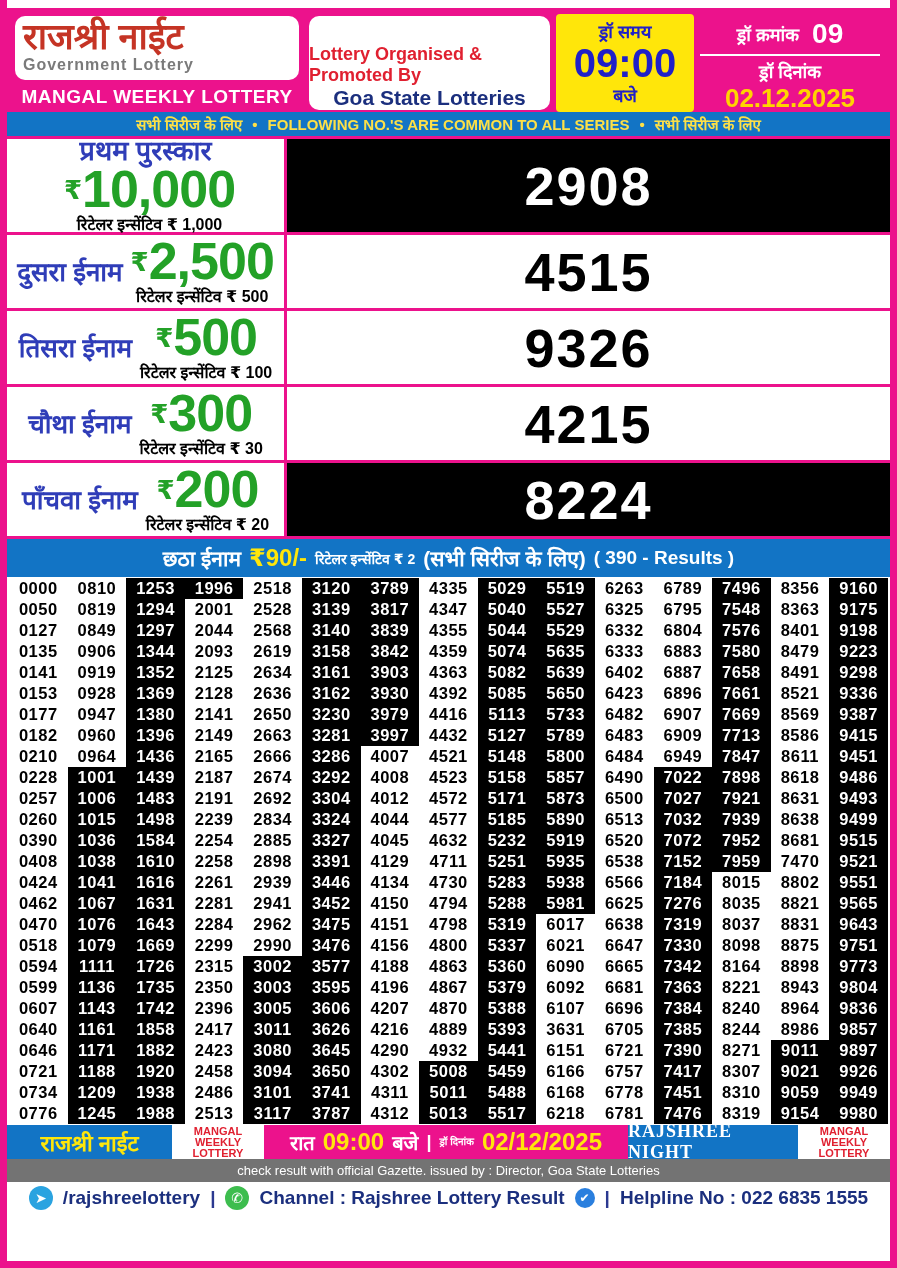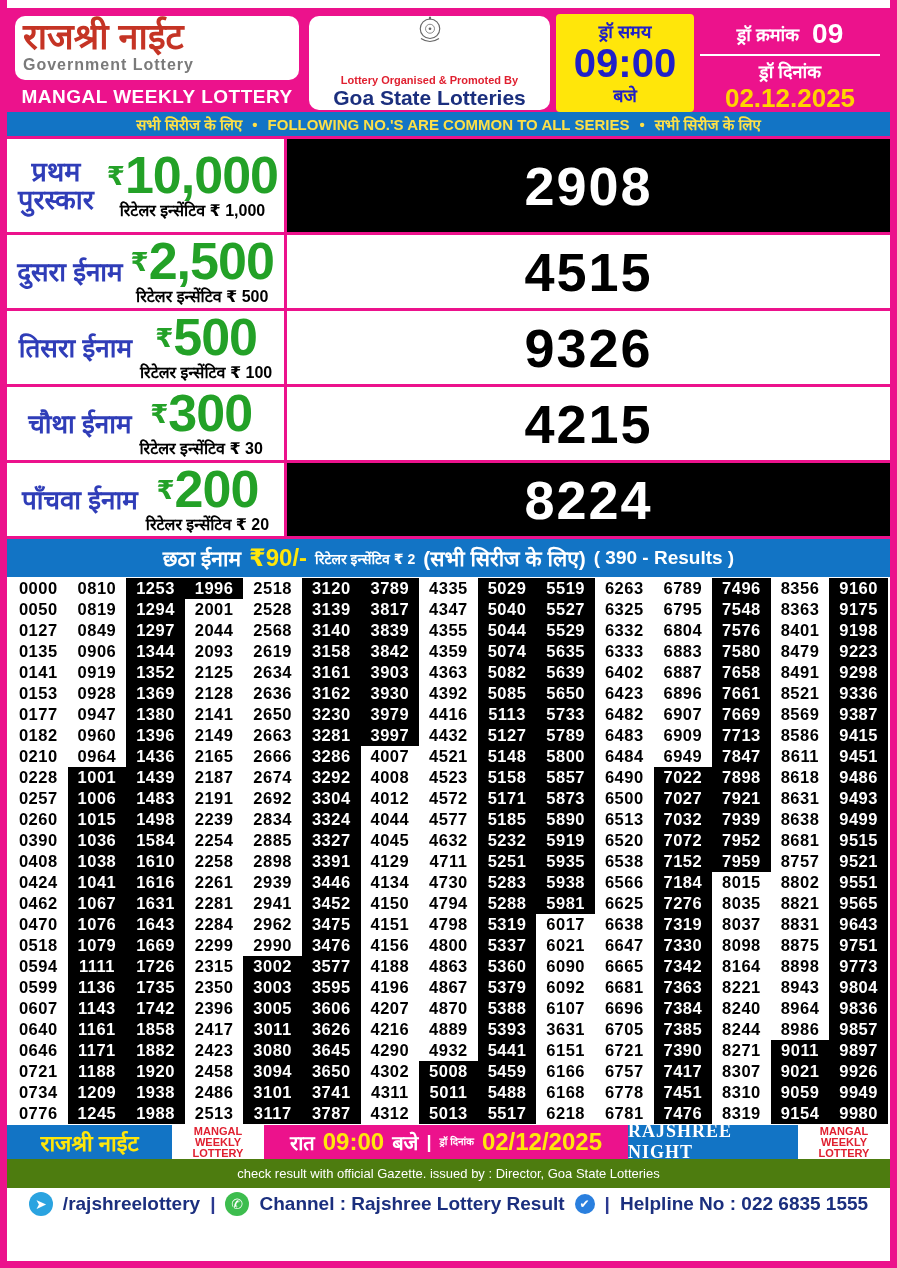--- a/index.html
+++ b/index.html
@@ -9,42 +9,42 @@
 
   
   .header { height:112px; background:#EC128C; display:flex; padding:6px 4px 0 4px; border-top:8px solid #fff; }
   .h-left { width:292px; display:flex; flex-direction:column; }
   .brand-box { background:#fff; border-radius:10px; margin:2px 4px 0 4px; padding:2px 8px; height:64px; }
   .brand-title { color:#C53425; font-size:36px; font-weight:bold; line-height:38px; }
   .brand-sub { color:#7a7a7a; font-size:16px; font-weight:bold; letter-spacing:1px; }
   .brand-banner { color:#fff; font-size:19px; font-weight:bold; text-align:center; letter-spacing:.5px; padding-top:6px; }
   .h-center { flex:1; display:flex; flex-direction:column; align-items:center; justify-content:center; background:#fff; border-radius:10px; margin:2px 6px; }
   .emblem { width:52px; height:52px; }
-  .org1 { color:#E02030; font-size:11px; font-weight:bold;margin-top:28px; }
+  .org1 { color:#E02030; font-size:18px; font-weight:bold;margin-top:28px; }
   .org2 { color:#1B2F7E; font-size:21px; font-weight:bold; }
   .h-right { width:330px; display:flex; }
   .timebox { width:138px; background:#FFE60A; display:flex; flex-direction:column; align-items:center; justify-content:center; border-radius:4px; }
   .timebox .t1 { color:#2020C8; font-size:18px; font-weight:bold; }
   .timebox .t2 { color:#2020C8; font-size:40px; font-weight:bold; line-height:40px; }
   .drawinfo { flex:1; padding:4px 6px; text-align:center; }
   .d-row1 { color:#fff; font-size:18px; font-weight:bold; border-bottom:2px solid #fff; padding-bottom:4px; }
   .d-num { font-size:28px; vertical-align:-2px; padding-left:8px; }
   .d-row2 { color:#fff; font-size:18px; font-weight:bold; padding-top:3px; }
   .d-date { color:#FFD400; font-size:26px; font-weight:bold; }
 
   
   .series-bar { height:24px; background:#1274C5; color:#fde047; display:flex; align-items:center; justify-content:center;
                 gap:10px; font-size:15px; font-weight:bold; }
 
   
   .prizes { border-top:3px solid #EC128C; }
   .p-row { display:flex; border-bottom:3px solid #EC128C; height:76px; }
   .p-row.first { height:96px; }
   .p-label-cell { width:280px; border-right:3px solid #EC128C; display:flex; align-items:center; justify-content:center; padding:2px 6px; }
-  .p-row.first .p-label-cell { flex-direction:row; }
+  .p-row.first .p-label-cell { flex-direction:column; }
   .p-name { color:#2F3DB8; font-size:26px; font-weight:bold; line-height:28px; text-align:center; }
   .p-row.first .p-name { font-size:27px; }
   .p-amt-block { text-align:center; padding-left:8px; }
   .rupee { color:#23A127; font-size:26px; font-weight:bold; vertical-align:8px; }
   .p-amount { color:#23A127; font-size:52px; font-weight:bold; line-height:48px; letter-spacing:-1px; }
   .p-incentive { color:#000000; font-size:16px; font-weight:bold; }
   .p-num-cell { flex:1; display:flex; align-items:center; justify-content:center;
                 font-size:54px; font-weight:bold; color:#000; background:#fff; letter-spacing:2px; }
   .p-num-cell.hl { background:#000; color:#fff; }
 
@@ -69,21 +69,21 @@
               display:flex; align-items:center; justify-content:center; }
   .f1-weekly { width:92px; background:#fff; color:#E02030; font-size:11px; font-weight:bold;
                display:flex; flex-direction:column; align-items:center; justify-content:center; line-height:11px; text-align:center; }
   .f1-mid { flex:1; display:flex; align-items:center; justify-content:center; gap:8px; color:#fff; font-weight:bold; }
   .f1-mid .w { font-size:20px; }
   .f1-mid .y { color:#FFE60A; font-size:24px; }
   .f1-mid .tiny { font-size:10px; line-height:10px; text-align:center; }
   .f1-mid .bar { color:#fff; font-size:18px; }
   .f1-night { width:170px; background:#1274C5; color:#fff; font-size:18px; font-weight:bold;
               font-family:"Liberation Serif","DejaVu Serif",serif; display:flex; align-items:center; justify-content:center; letter-spacing:1px; }
-  .f2 { height:29px; background:#4d7c0f; color:#fff; font-size:13px; display:flex; align-items:center; justify-content:center; }
+  .f2 { height:23px; background:#737373; color:#fff; font-size:13px; display:flex; align-items:center; justify-content:center; }
   .f3 { height:31px; background:#fff; display:flex; align-items:center; justify-content:center; gap:10px;
         color:#1B2F7E; font-size:19px; font-weight:bold; }
   .icon-circle { width:24px; height:24px; border-radius:50%; display:inline-flex; align-items:center; justify-content:center;
                  color:#fff; font-size:14px; }
   .tg { background:#2AA3E0; }
   .wa { background:#3DBD4E; }
   .vb { width:20px; height:20px; background:#2A7FDE; font-size:12px; }
   .sep { color:#2B3990; font-weight:bold; }
 </style>
 </head>
@@ -430,21 +430,21 @@
         <div class="grid-cell">2258</div>
         <div class="grid-cell">2898</div>
         <div class="grid-cell hl">3391</div>
         <div class="grid-cell">4129</div>
         <div class="grid-cell">4711</div>
         <div class="grid-cell hl">5251</div>
         <div class="grid-cell hl">5935</div>
         <div class="grid-cell">6538</div>
         <div class="grid-cell hl">7152</div>
         <div class="grid-cell hl">7959</div>
-        <div class="grid-cell">8757</div>
+        <div class="grid-cell">7470</div>
         <div class="grid-cell hl">9521</div>
       </div>
       <div class="grid-row">
         <div class="grid-cell">0424</div>
         <div class="grid-cell hl">1041</div>
         <div class="grid-cell hl">1616</div>
         <div class="grid-cell">2261</div>
         <div class="grid-cell">2939</div>
         <div class="grid-cell hl">3446</div>
         <div class="grid-cell">4134</div>

